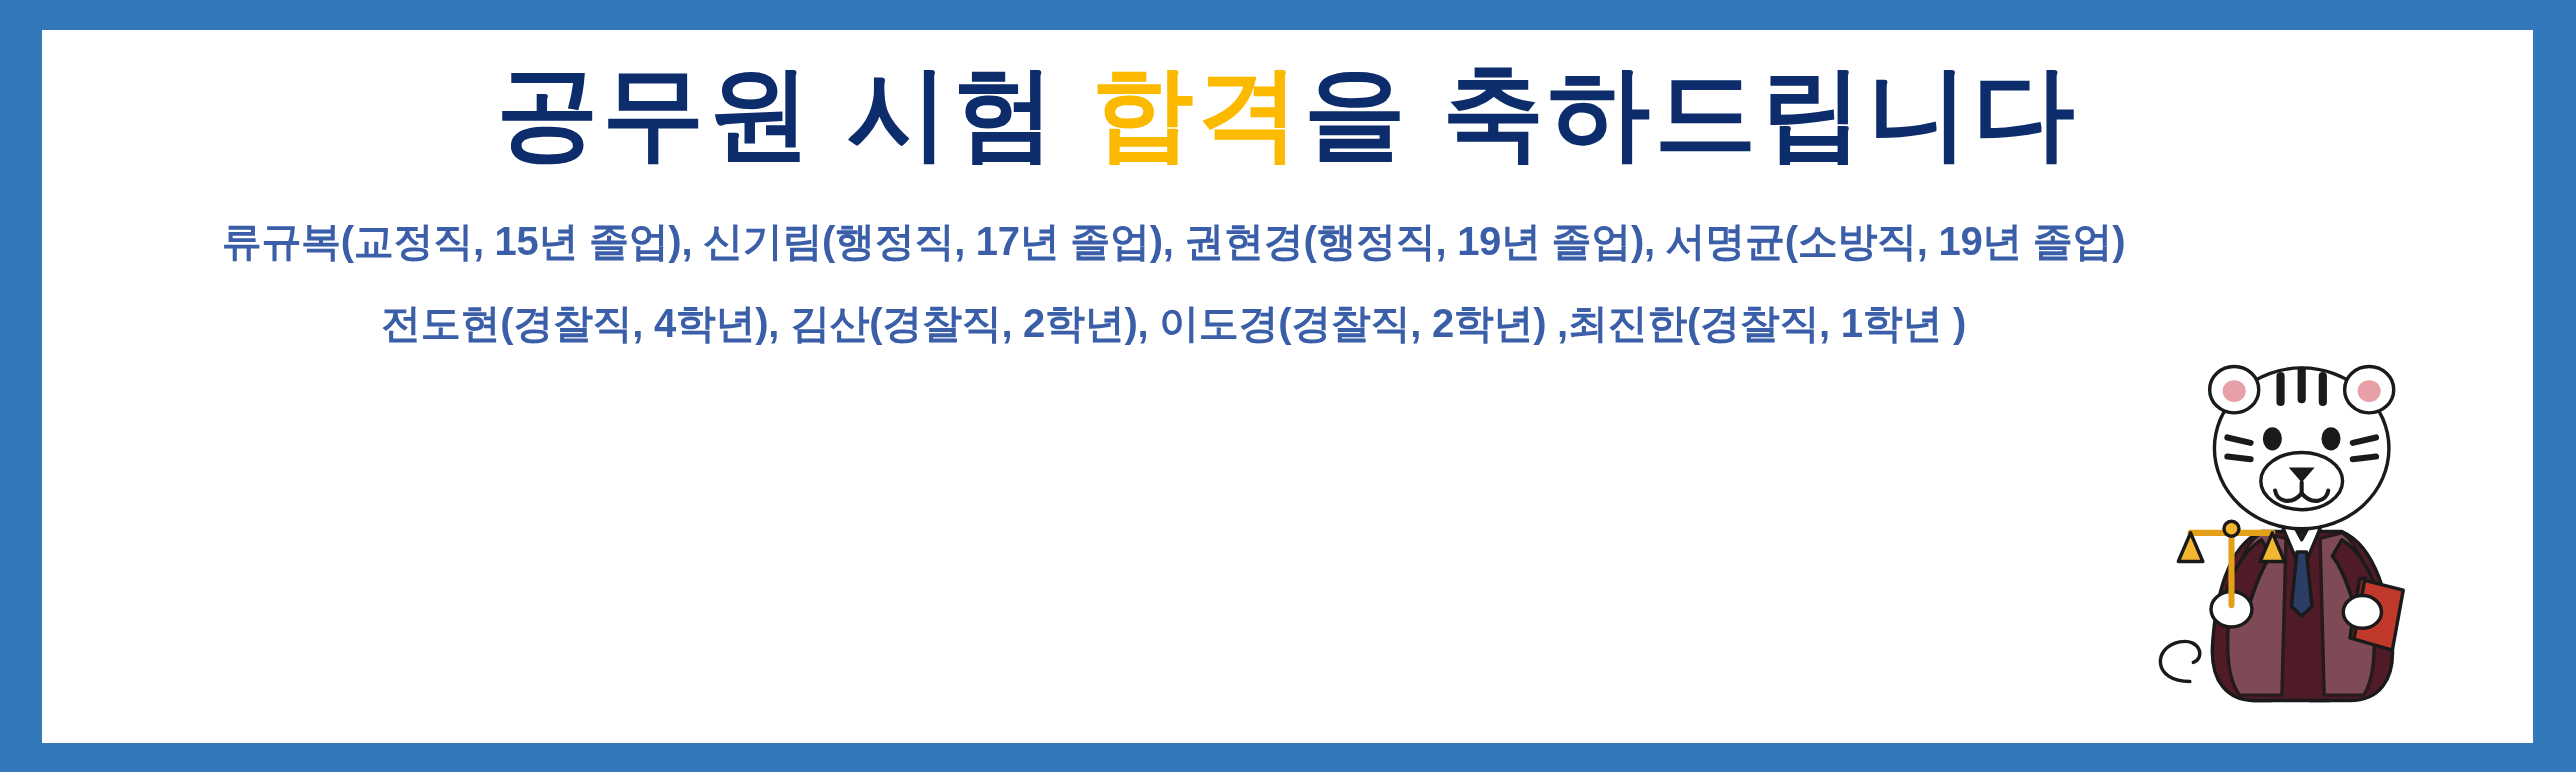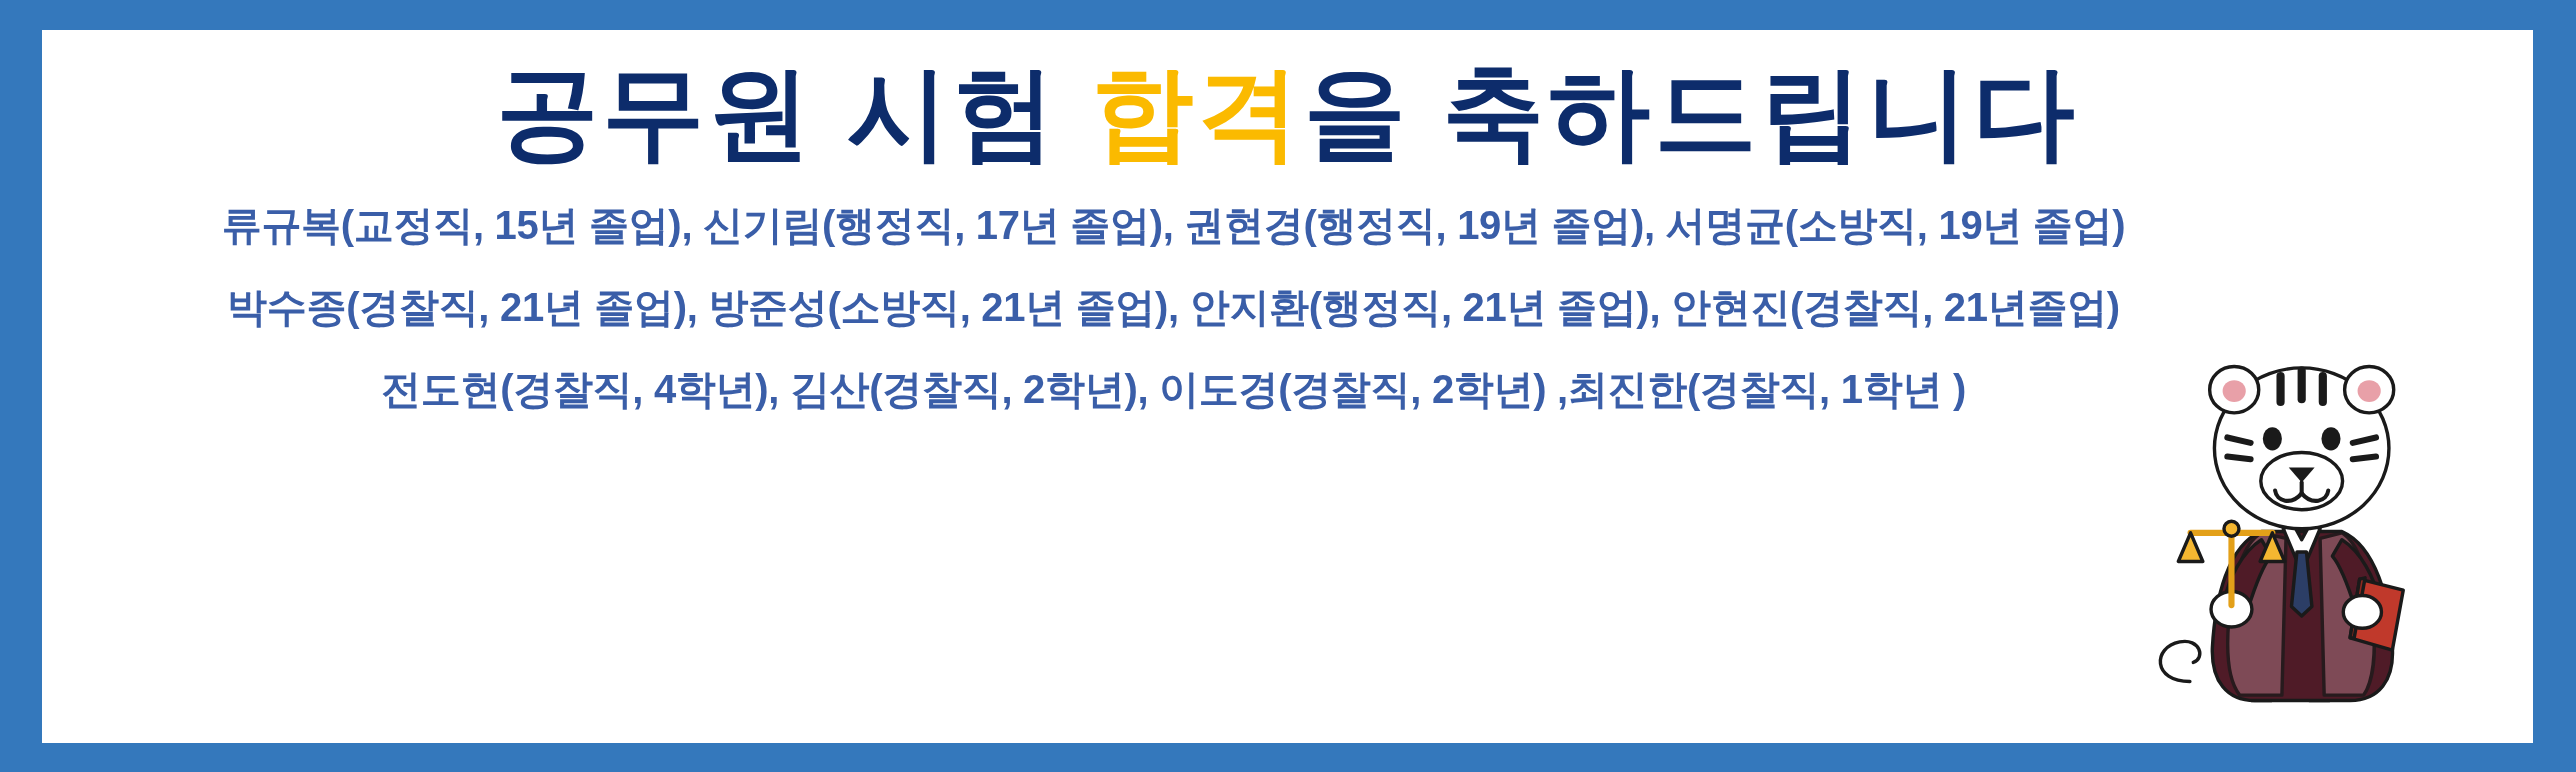--- a/index.html
+++ b/index.html
@@ -29,21 +29,21 @@
     font-size:102px;
     font-weight:bold;
     letter-spacing:4.1px;
     line-height:1.12;
     color:#0D2C6B;
     white-space:nowrap;
   }
   .title .hl{color:#FBBA00;}
   .namelist{
     position:absolute;
-    left:0;top:154px;
+    left:0;top:170px;
     width:2208px;
     padding-left:55px;
     box-sizing:border-box;
   }
   .nameline{
     color:#3A5EA8;
     font-size:40px;
     font-weight:bold;
     line-height:1.0;
     height:82px;
@@ -66,21 +66,20 @@
 
 <div class="banner">
   <div class="inner">
 
     <div class="title">
       <span>공무원 시험 </span><span class="hl">합격</span><span>을 축하드립니다</span>
     </div>
 
     <div class="namelist">
       <div class="nameline">류규복(교정직, 15년 졸업), 신기림(행정직, 17년 졸업), 권현경(행정직, 19년 졸업), 서명균(소방직, 19년 졸업)</div>
-      <div class="nameline">박수종(경찰직, 21년 졸업), 방준성(소방직, 21년 졸업), 안지환(행정직, 21년 졸업), 안현진(경찰직, 21년졸업)</div>
       <div class="nameline"> 전도현(경찰직, 4학년), 김산(경찰직, 2학년), 이도경(경찰직, 2학년) ,최진한(경찰직, 1학년 )</div>
     </div>
 
     <div class="mascot">
       <svg viewBox="0 0 560 600" xmlns="http://www.w3.org/2000/svg">
         <g stroke="#1A1A1A" stroke-width="5" stroke-linejoin="round" stroke-linecap="round">
 
           <path d="M95 520 C40 520 40 470 80 462 C110 456 118 486 100 492" fill="#FFFFFF"></path>
 
           <path d="M215 470 L215 548 L185 548 L185 470 Z" fill="#FFFFFF"></path>

